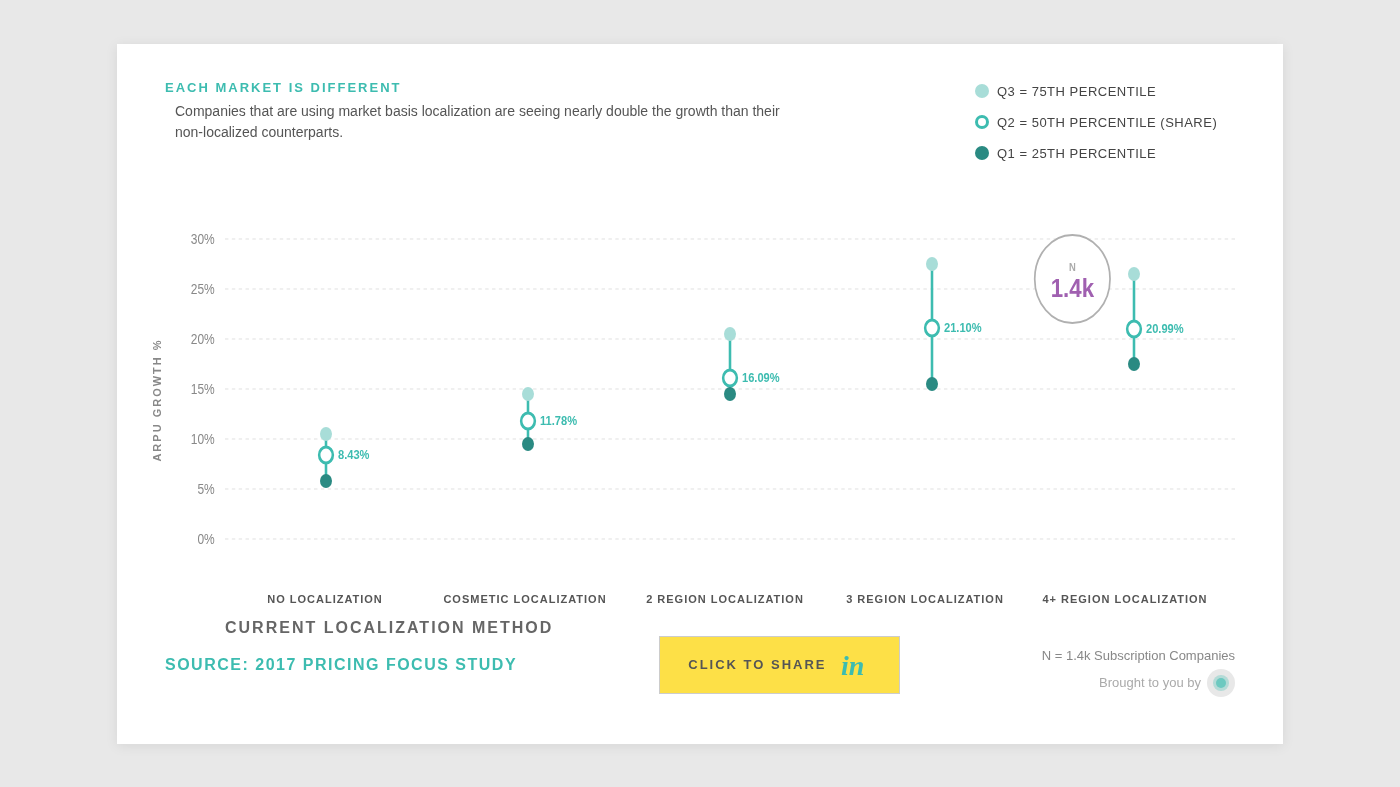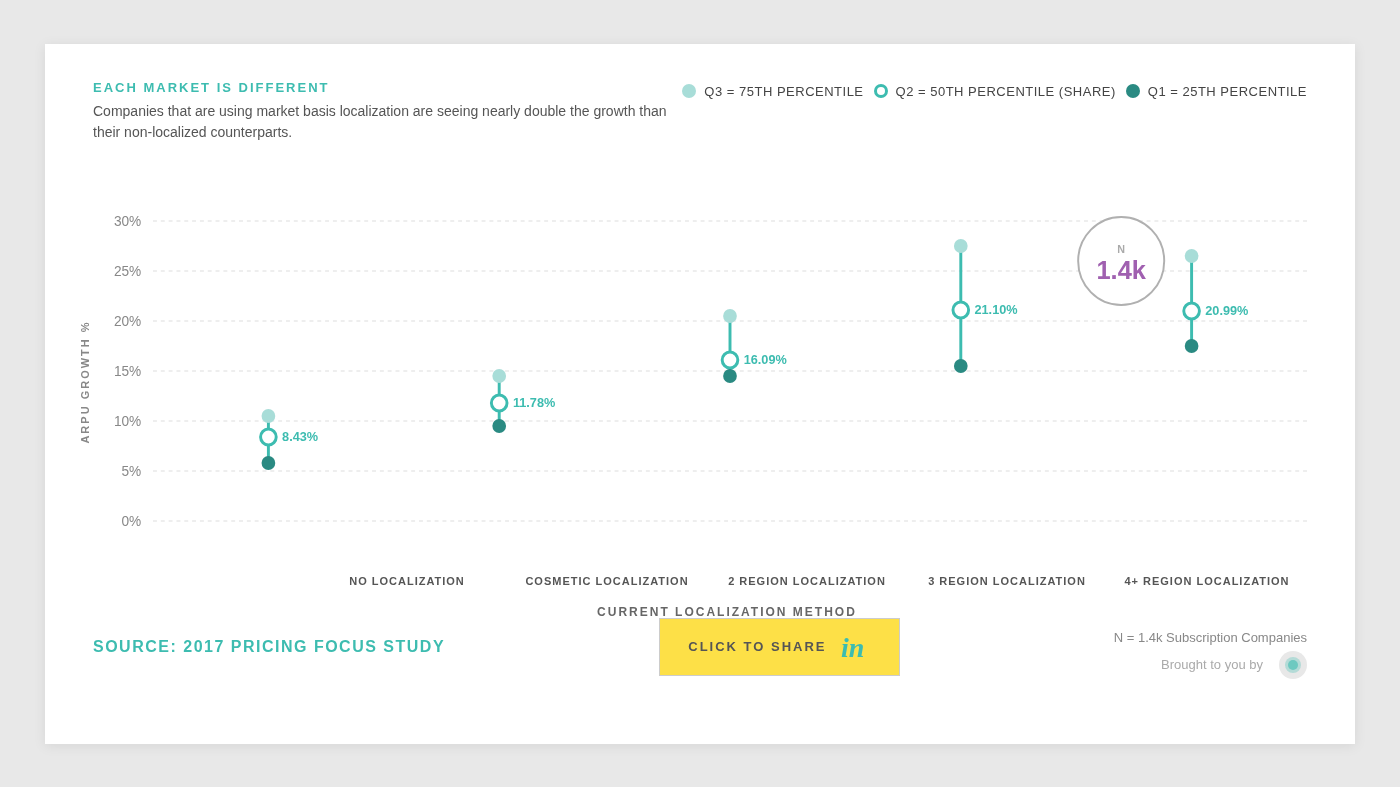--- a/index.html
+++ b/index.html
@@ -7,21 +7,21 @@
       background: #e8e8e8;
       font-family: 'Arial', sans-serif;
       width: 1400px;
       height: 787px;
       display: flex;
       align-items: center;
       justify-content: center;
     }
     .card {
       background: #fff;
-      width: 1310px;
+      width: 1166px;
       height: 700px;
       position: relative;
       padding: 36px 48px 24px 48px;
       box-shadow: 0 2px 12px rgba(0,0,0,0.08);
     }
     .header-row {
       display: flex;
       justify-content: space-between;
       align-items: flex-start;
     }
@@ -39,25 +39,26 @@
       font-weight: 800;
       color: #222;
       line-height: 1.15;
       margin-bottom: 10px;
     }
     .subtitle {
       font-size: 14px;
       color: #555;
       max-width: 620px;
       line-height: 1.5;
+      margin-left: 10px;
     }
     .legend {
       display: flex;
-      flex-direction: row;
-      gap: 10px;
+      flex-direction: column;
+      gap: 16px;
       min-width: 260px;
       padding-top: 4px;
     }
     .legend-item {
       display: flex;
       align-items: center;
       gap: 8px;
       font-size: 13px;
       color: #444;
       letter-spacing: 0.5px;
@@ -132,21 +133,21 @@
     }
     .n-note {
       font-size: 13px;
       color: #888;
     }
     .branding {
       font-size: 13px;
       color: #aaa;
       display: flex;
       align-items: center;
-      gap: 16px;
+      gap: 6px;
     }
     .logo-circle {
       width: 28px;
       height: 28px;
       border-radius: 50%;
       background: #e8e8e8;
       display: flex;
       align-items: center;
       justify-content: center;
       font-size: 10px;
@@ -235,29 +236,29 @@
         <circle cx="1062" cy="95" r="7" fill="#a8ddd8"></circle>
         <circle cx="1062" cy="150" r="8" fill="white" stroke="#3dbcb0" stroke-width="3"></circle>
         <circle cx="1062" cy="185" r="7" fill="#2a8a82"></circle>
         <text x="1076" y="154" font-size="13" font-weight="bold" fill="#3dbcb0">20.99%</text>
 
         <circle cx="990" cy="100" r="44" fill="white" stroke="#b0b0b0" stroke-width="2"></circle>
         <text x="990" y="92" text-anchor="middle" font-size="11" font-weight="bold" fill="#aaa">N</text>
         <text x="990" y="118" text-anchor="middle" font-size="26" font-weight="800" fill="#a060b0">1.4k</text>
       </svg>
 
-      <div style="position:absolute; bottom:-46px; left:0; right:0; display:flex; justify-content:flex-end;">
+      <div style="position:absolute; bottom:-46px; left:0; right:0; display:flex; justify-content:flex-start;">
         <div class="x-label">NO LOCALIZATION</div>
         <div class="x-label">COSMETIC LOCALIZATION</div>
         <div class="x-label">2 REGION LOCALIZATION</div>
         <div class="x-label">3 REGION LOCALIZATION</div>
         <div class="x-label">4+ REGION LOCALIZATION</div>
       </div>
 
-      <div style="position:absolute; bottom:-78px; left:0; right:6px; text-align:center; font-size:12px; font-weight:700; color:#666; letter-spacing:2px; text-transform:uppercase;">CURRENT LOCALIZATION METHOD</div>
+      <div style="position:absolute; bottom:-78px; left:0; right:6px; font-size:16px; font-weight:700; color:#666; letter-spacing:2px; text-transform:uppercase;">CURRENT LOCALIZATION METHOD</div>
     </div>
   </div>
 
   <div style="display:flex; justify-content:space-between; align-items:center; margin-top:16px; padding-top:8px;">
     <div class="source">SOURCE: 2017 PRICING FOCUS STUDY</div>
 
     <div style="display:flex; align-items:center; gap:24px;">
       <button class="share-btn">
         <span class="share-btn-text">CLICK TO SHARE</span>
         <svg width="32" height="32" viewBox="0 0 32 32">

